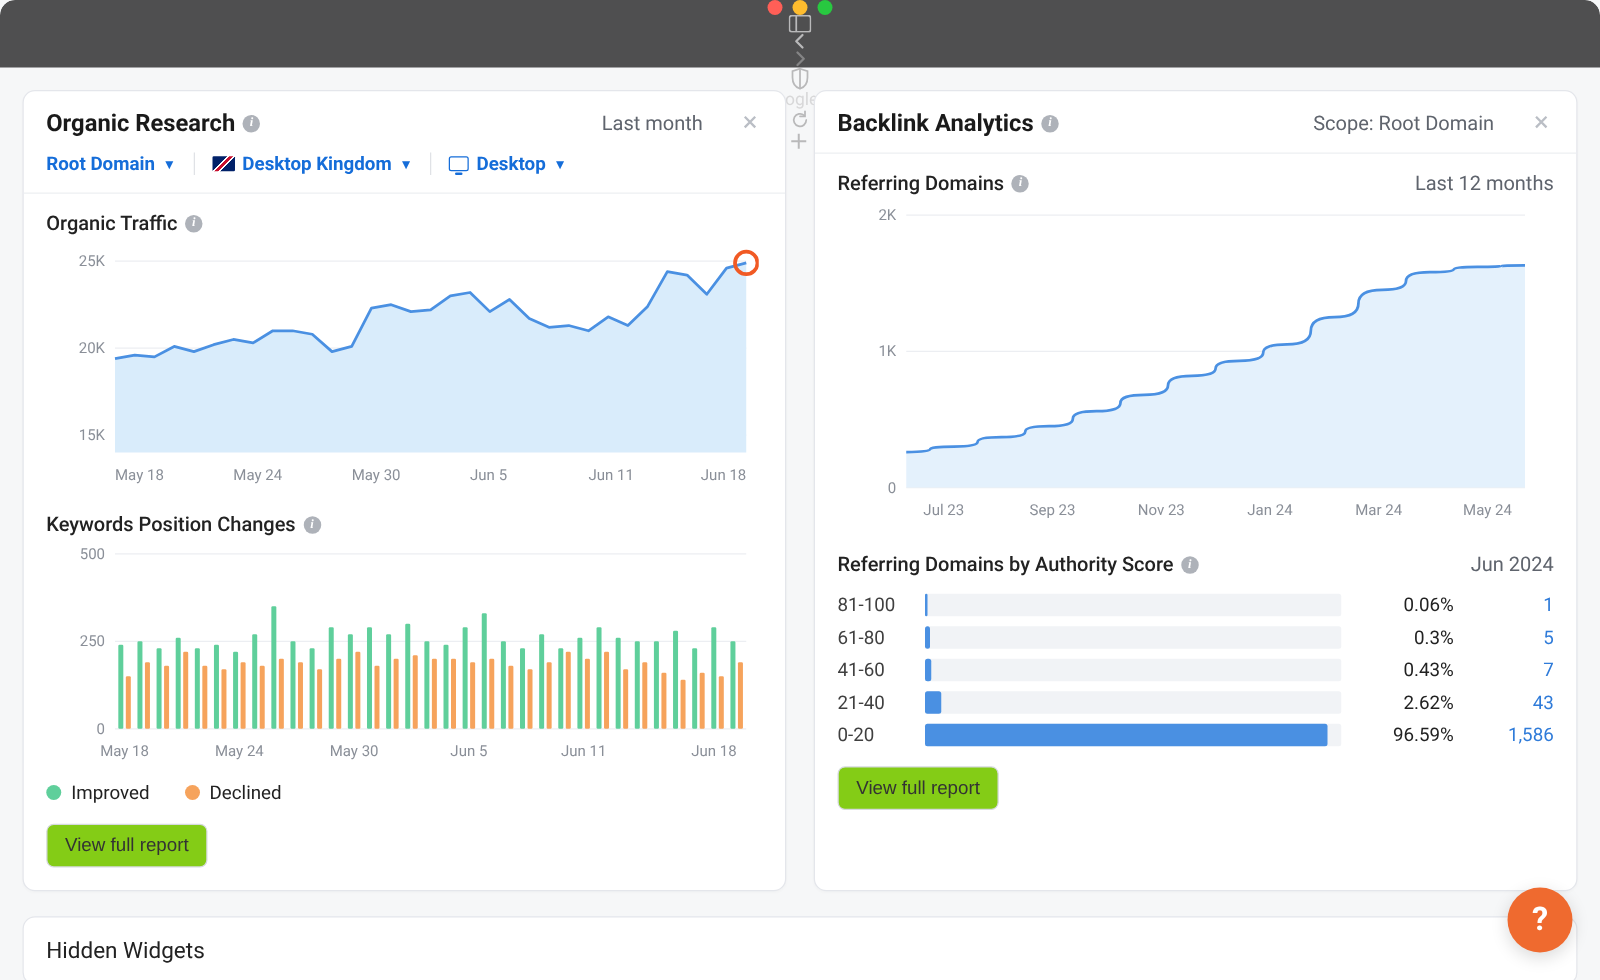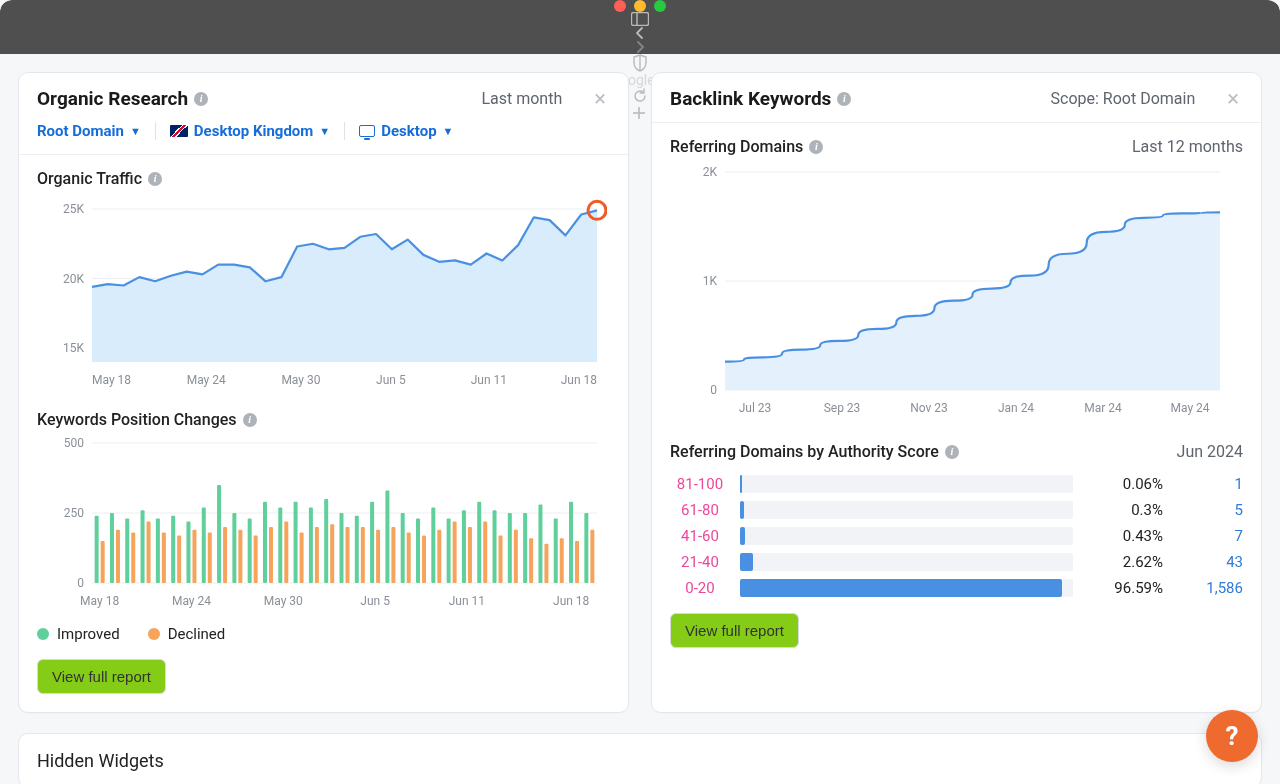--- a/index.html
+++ b/index.html
@@ -153,21 +153,21 @@
   .btn-row { padding: 8px 18px 18px 18px; }
 
   .auth-row {
     display:grid;
     grid-template-columns: 60px 1fr 80px 70px;
     align-items:center;
     gap: 10px;
     padding: 4px 0;
     font-size:15px;
   }
-  .auth-label { color:#ec4899; text-align:center;}
+  .auth-label { color:#404040; text-align:left;}
   .auth-barbg { background:#f1f3f6; height:18px; border-radius:2px; position:relative; }
   .auth-barfill { position:absolute; left:0; top:0; bottom:0; background:#4a90e2; border-radius:2px; }
   .auth-pct { color:#222; text-align:right; }
   .auth-count { color:#2f7bd9; text-align:right; }
 
   .hidden-widgets-panel {
     margin-top: 20px;
     background:#fff;
     border:1px solid #e4e6eb;
     border-radius:10px;
@@ -417,21 +417,21 @@
         </div>
       </div>
 
       <div class="btn-row">
         <button class="btn">View full report</button>
       </div>
     </div>
 
     <div class="panel">
       <div class="panel-header">
-        <span class="panel-title">Backlink Keywords</span>
+        <span class="panel-title">Backlink Analytics</span>
         <span class="info-icon">i</span>
         <div class="panel-header-right">
           <span>Scope: Root Domain</span>
           <span class="close-x">×</span>
         </div>
       </div>
       <div class="divider-h"></div>
 
       <div class="section">
         <div class="section-title-row">

